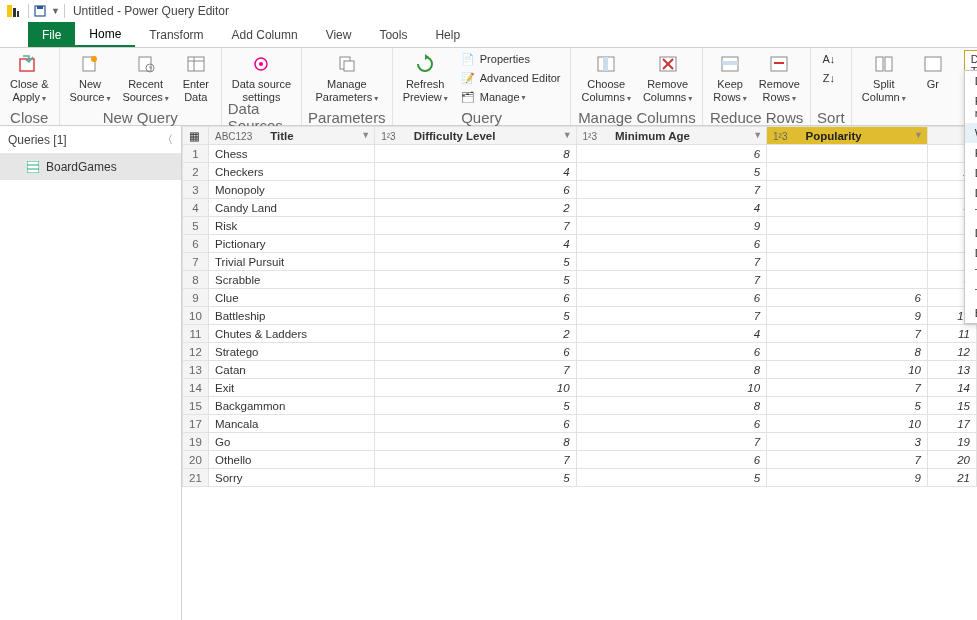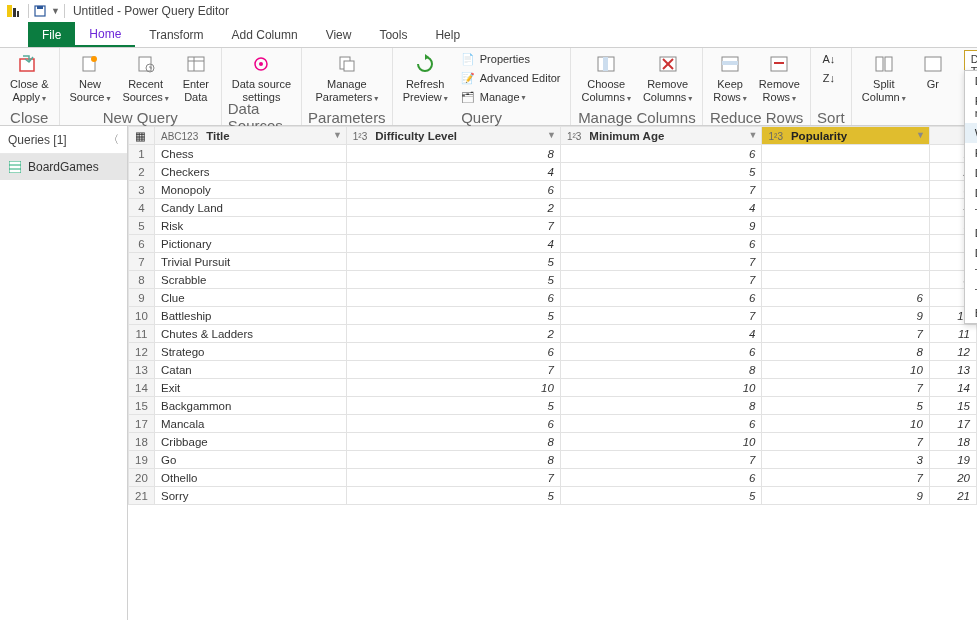--- a/index.html
+++ b/index.html
@@ -8,21 +8,21 @@
 
 .titlebar { display: flex; align-items: center; height: 22px; padding: 0 6px; background: #fff; }
 .titlebar .icon { width: 14px; height: 14px; margin-right: 4px; display: inline-flex; align-items: center; justify-content: center; }
 .titlebar .sep { width: 1px; height: 14px; background: #ccc; margin: 0 4px; }
 .titlebar .title { font-size: 12px; color: #444; margin-left: 4px; }
 
 
 .tabbar { display: flex; align-items: stretch; height: 26px; border-bottom: 1px solid #d0d0d0; background: #fff; padding-left: 28px; }
 .tab { padding: 0 14px; display: flex; align-items: center; font-size: 12px; color: #444; cursor: pointer; }
 .tab.file { background: #0b7c40; color: #fff; }
-.tab.active { border-bottom: 2px solid #0b7c40; color: #6d28d9; }
+.tab.active { border-bottom: 2px solid #0b7c40; color: #000000; }
 
 
 .ribbon { display: flex; align-items: stretch; height: 78px; border-bottom: 1px solid #d0d0d0; background: #fafafa; }
 .rgroup { display: flex; flex-direction: column; align-items: center; border-right: 1px solid #e3e3e3; padding: 2px 6px 1px 6px; }
 .rgroup .buttons { display: flex; flex: 1; align-items: flex-start; gap: 4px; }
 .rgroup .glabel { font-size: 15px; color: #666; height: 14px; display: flex; align-items: center; }
 .rbtn { display: flex; flex-direction: column; align-items: center; justify-content: flex-start; padding: 2px 4px; min-width: 38px; cursor: pointer; text-align: center; line-height: 1.15; }
 .rbtn .ricon { width: 24px; height: 24px; display: flex; align-items: center; justify-content: center; margin-bottom: 2px; }
 .rbtn .rlabel { font-size: 11px; color: #333; }
 .rstack { display: flex; flex-direction: column; gap: 1px; }
@@ -32,34 +32,34 @@
 
 
 .datatype-wrap { position: relative; }
 .datatype-btn { display: flex; align-items: center; background: #fff; border: 1px solid #c9a227; padding: 2px 6px; font-size: 11px; cursor: pointer; }
 .datatype-menu { position: absolute; top: 20px; left: 0; background: #fff; border: 1px solid #c8c8c8; box-shadow: 0 2px 6px rgba(0,0,0,0.15); width: 118px; z-index: 100; }
 .datatype-menu .mitem { padding: 4px 10px; font-size: 11.5px; color: #333; cursor: pointer; }
 .datatype-menu .mitem.hover { background: #e6f0f7; }
 
 
 .body { display: flex; height: calc(620px - 22px - 26px - 78px); }
-.queries { width: 128px; border-right: 1px solid #d0d0d0; background: #fff; display: flex; flex-direction: column; }
+.queries { width: 182px; border-right: 1px solid #d0d0d0; background: #fff; display: flex; flex-direction: column; }
 .queries-head { display: flex; align-items: center; justify-content: space-between; padding: 6px 8px; font-size: 12px; color: #444; border-bottom: 1px solid #e8e8e8; }
 .queries-head .collapse { font-size: 11px; color: #666; cursor: pointer; }
-.query-item { display: flex; align-items: center; padding: 6px 8px; background: #e6e6e6; font-size: 12px; cursor: pointer; }
+.query-item { display: flex; align-items: center; padding: 6px 26px; background: #e6e6e6; font-size: 12px; cursor: pointer; }
 .query-item .qicon { width: 14px; height: 14px; margin-right: 6px; display: flex; align-items: center; justify-content: center; }
 
 
 .grid-wrap { flex: 1; overflow: auto; background: #fff; }
 table.grid { border-collapse: collapse; width: 100%; font-size: 11.5px; }
 table.grid th, table.grid td { border: 1px solid #e2e2e2; padding: 2px 6px; height: 18px; white-space: nowrap; }
 table.grid th { background: #f4f4f4; text-align: left; font-weight: normal; position: relative; }
 table.grid th.rowhead, table.grid td.rowhead { width: 26px; text-align: center; background: #f4f4f4; color: #666; }
 th.selcol { background: #e0bd2e !important; color: #222; }
-.typetag { display: inline-flex; align-items: center; font-size: 10px; color: #666; margin-right: 8px; }
+.typetag { display: inline-flex; align-items: center; font-size: 10px; color: #666; margin-right: 18px; }
 .filter { position: absolute; right: 4px; top: 3px; font-size: 9px; color: #888; cursor: pointer; }
 td.num { text-align: right; font-style: italic; color: #333; }
 td.text { text-align: left; }
 th.corner { width: 26px; background: #f4f4f4; }
 .tblicon { display:inline-block; width:12px; height:12px; }
 </style>
 </head>
 <body>
 
 <div class="titlebar">
@@ -485,28 +485,20 @@
           </tr>
           <tr>
             <td class="rowhead">17</td>
             <td class="text">Mancala</td>
             <td class="num">6</td>
             <td class="num">6</td>
             <td class="num">10</td>
             <td class="num">17</td>
           </tr>
           <tr>
-            <td class="rowhead">18</td>
-            <td class="text">Cribbage</td>
-            <td class="num">8</td>
-            <td class="num">10</td>
-            <td class="num">7</td>
-            <td class="num">18</td>
-          </tr>
-          <tr>
             <td class="rowhead">19</td>
             <td class="text">Go</td>
             <td class="num">8</td>
             <td class="num">7</td>
             <td class="num">3</td>
             <td class="num">19</td>
           </tr>
           <tr>
             <td class="rowhead">20</td>
             <td class="text">Othello</td>

